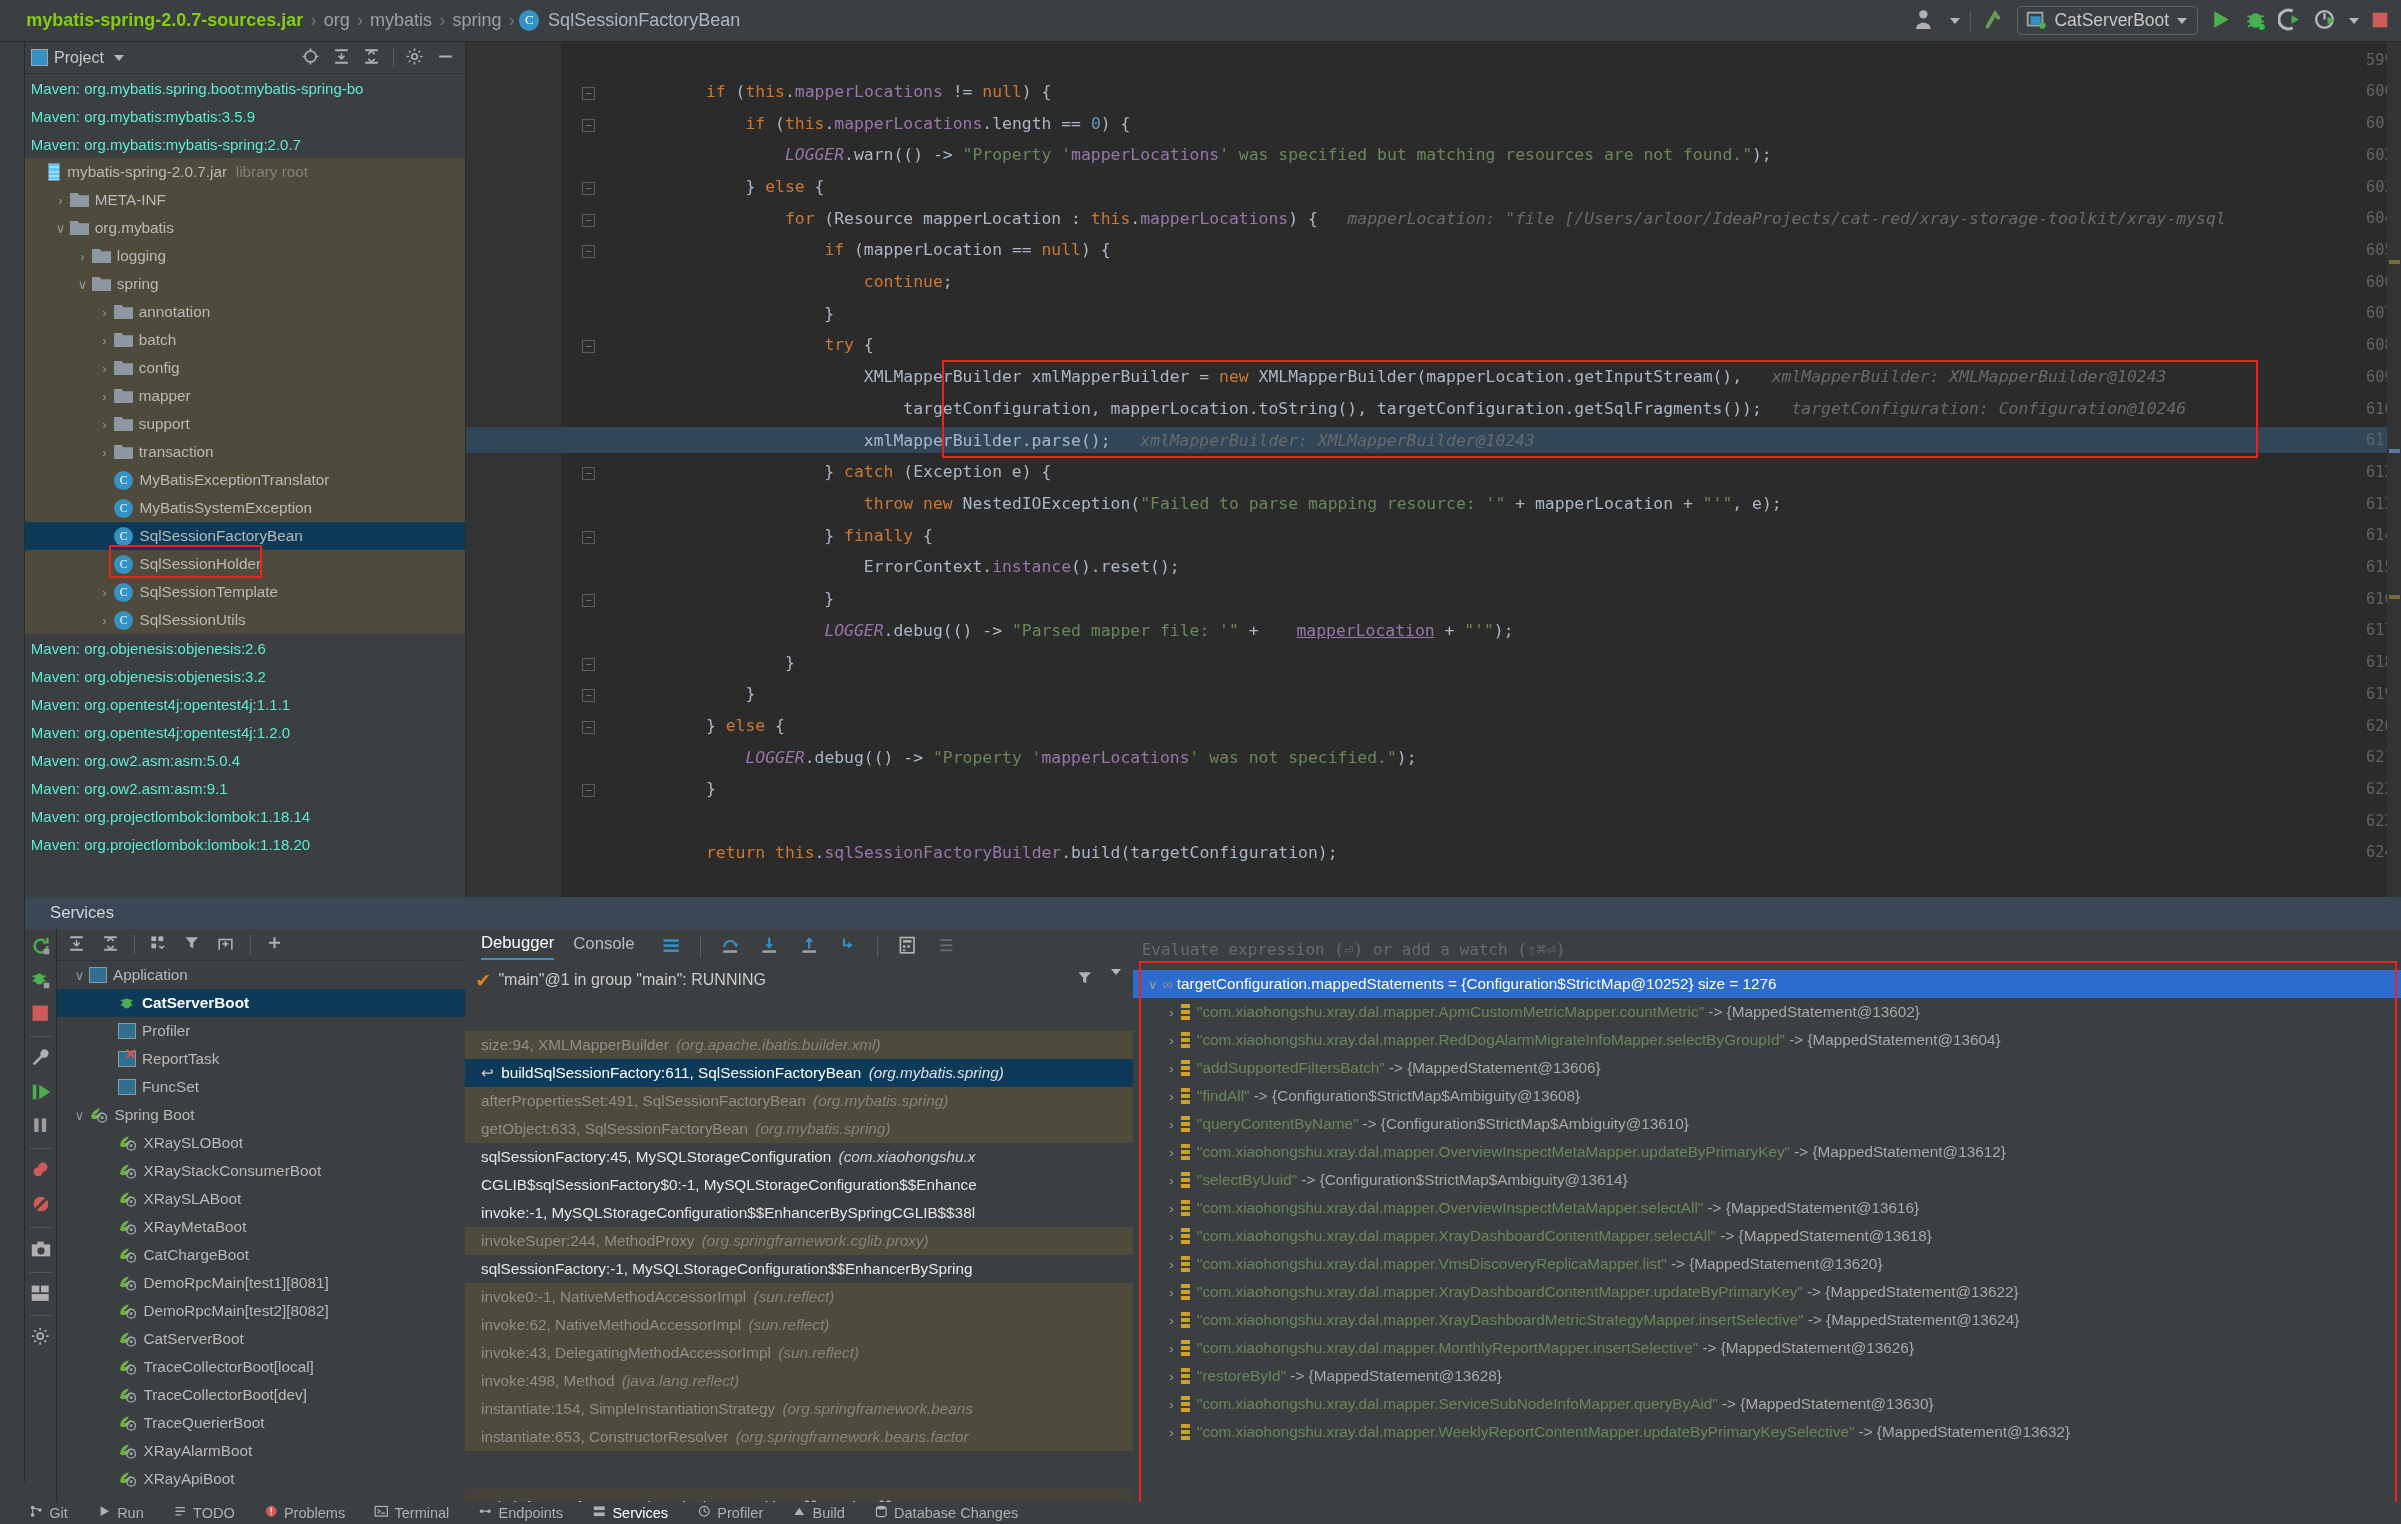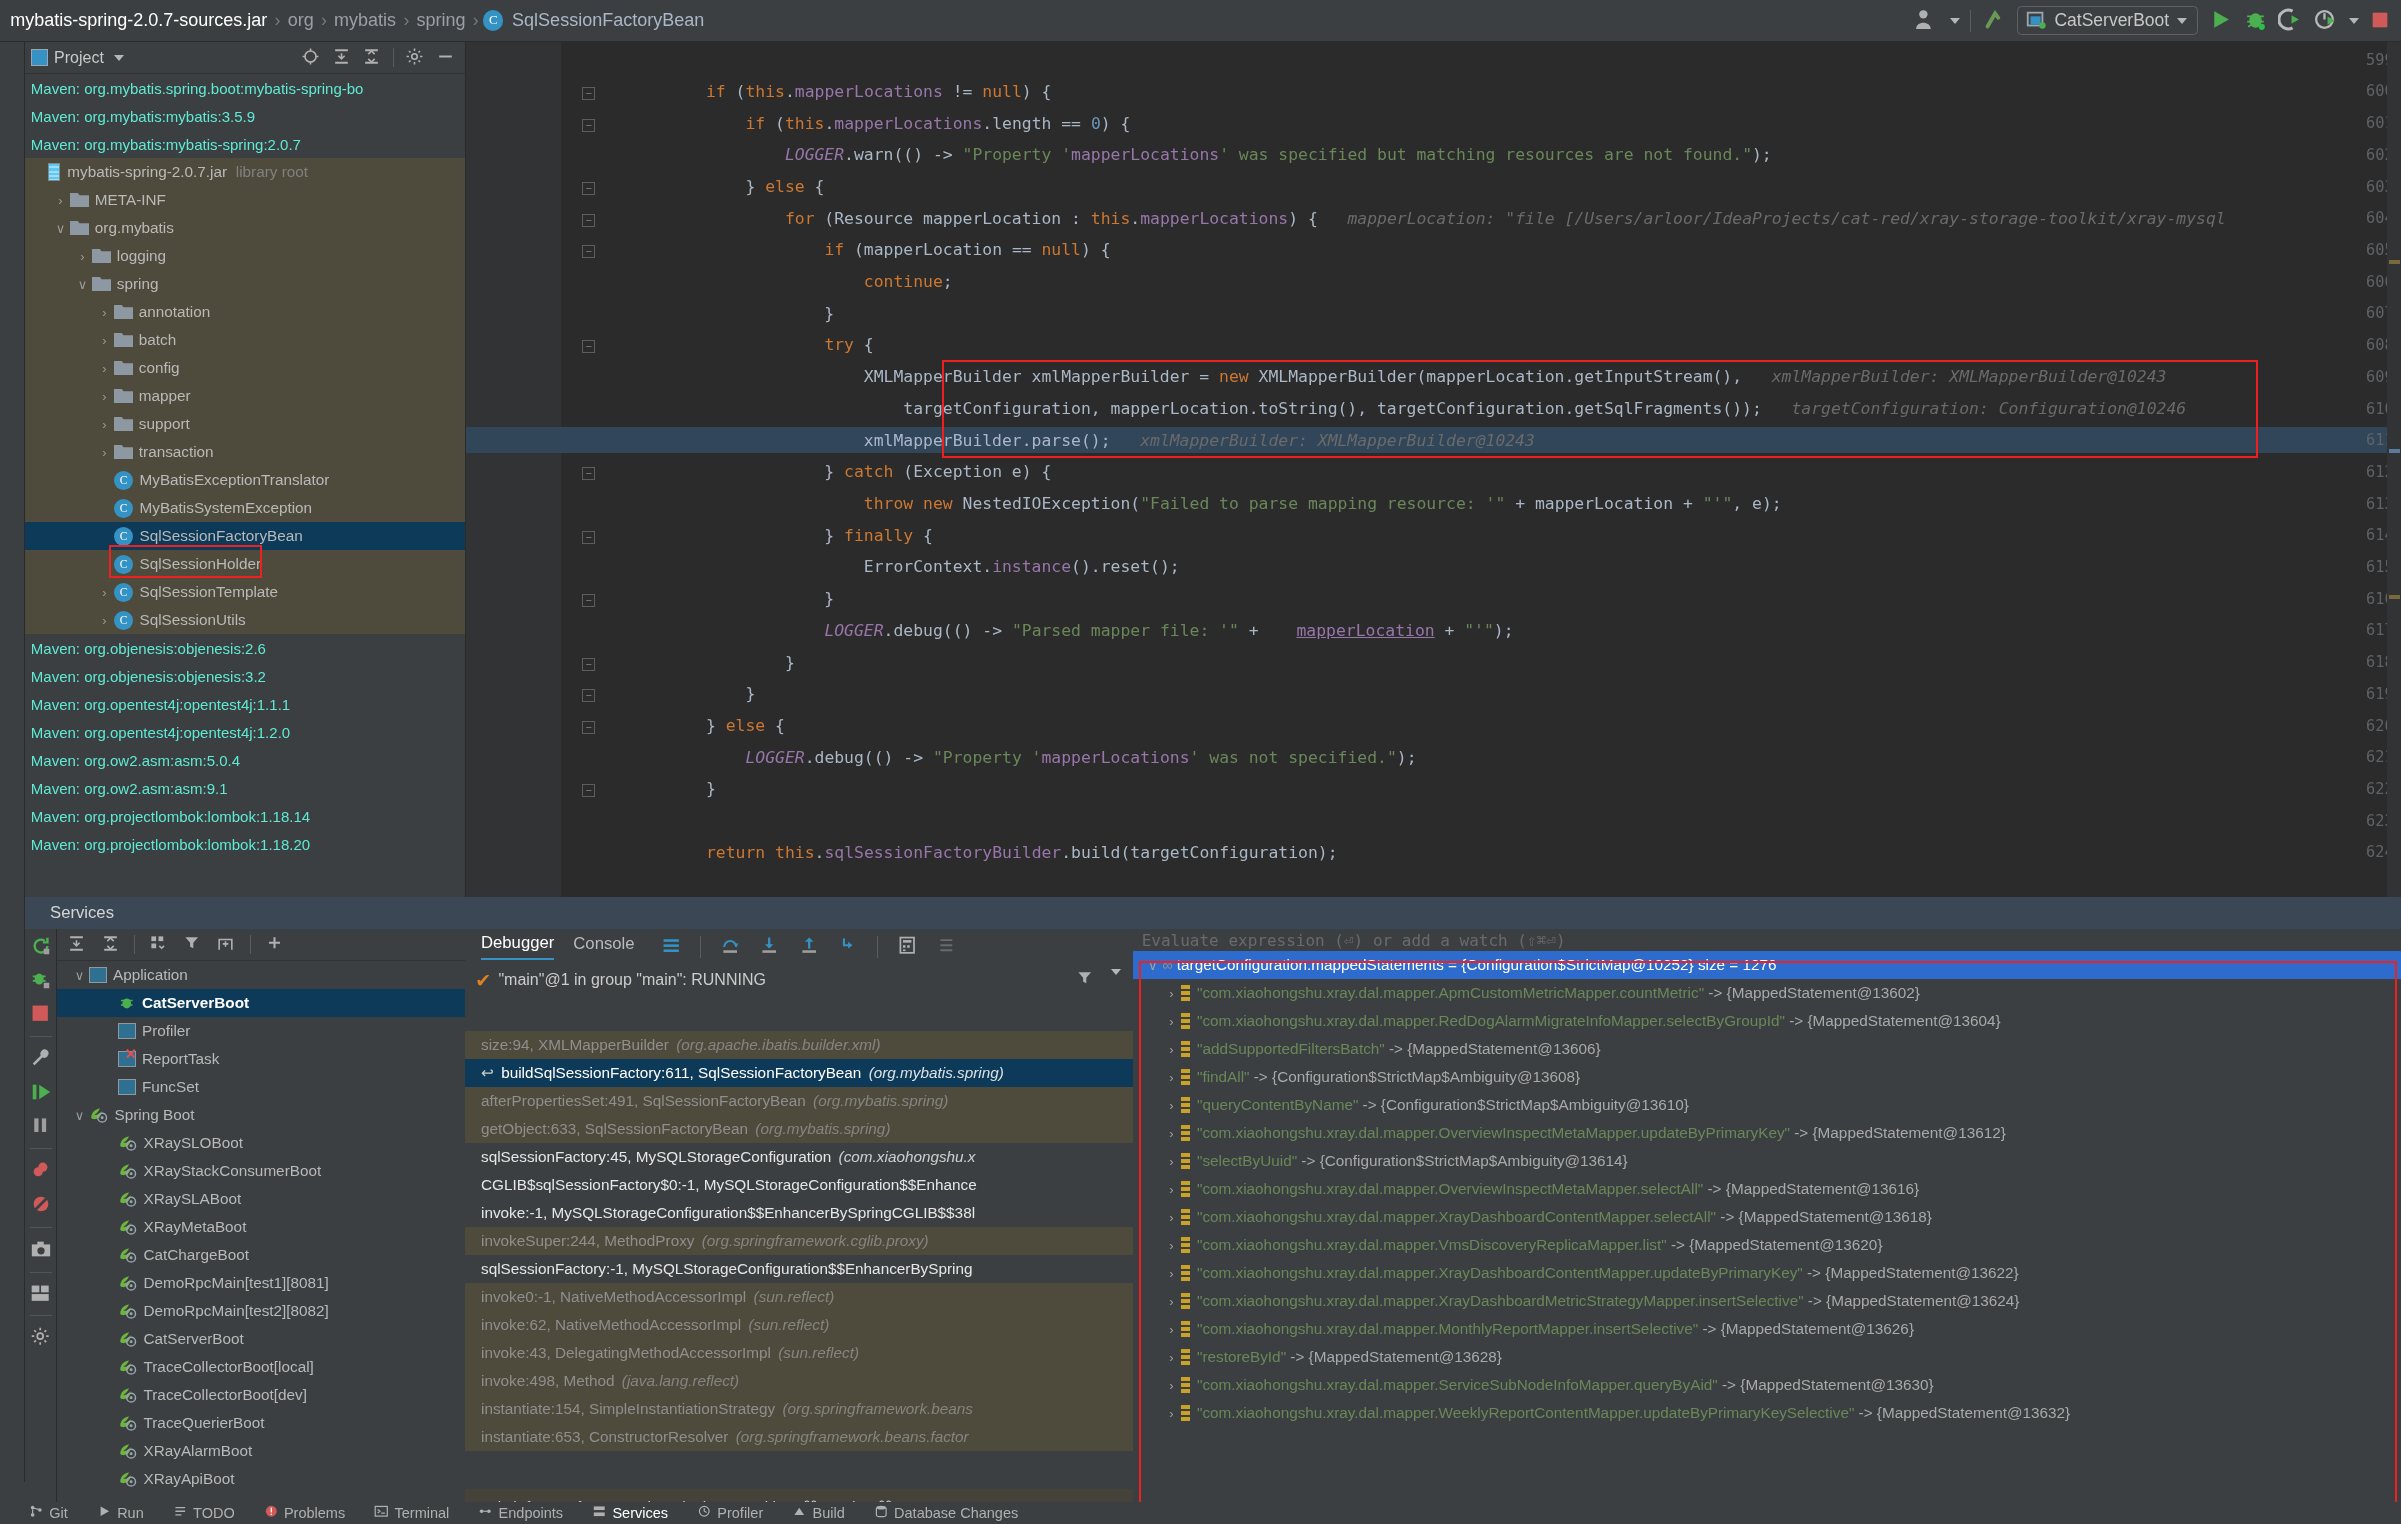--- a/index.html
+++ b/index.html
@@ -13,21 +13,21 @@
   #app { position: relative; width: 2401px; height: 1524px; }
 
   
   #topbar {
     position: absolute; left: 0; top: 0; width: 2401px; height: 42px;
     background: #3c3f41; display: flex; align-items: center;
     border-bottom: 0.7px solid #2b2b2b;
   }
   .crumbs { display: flex; align-items: center; padding-left: 7.3px; gap: 0; }
   .crumb { font-size: 18px; color: #a9b7c6; padding: 0 2.9px; white-space: nowrap; }
-  .crumb.bold { color: #ffffff; font-weight: normal; }
+  .crumb.bold { color: #84cc16; font-weight: bold; margin-left: 16px; }
   .crumb.dim { color: #9aa0a6; }
   .crumb-sep { color: #7a7a7a; font-size: 17.5px; padding: 0 4.4px; }
   .cls-icon {
     width: 20.4px; height: 20.4px; border-radius: 50%;
     background: #3592c4; color: #fff; font-size: 13px;
     display: inline-flex; align-items: center; justify-content: center;
     margin-right: 5.8px; font-family: "Liberation Serif", serif;
   }
   .topbar-right {
     margin-left: auto; display: flex; align-items: center; gap: 10.2px; padding-right: 10.2px;
@@ -184,21 +184,21 @@
     background: #45423a; display: flex; align-items: center;
     padding: 0 11.6px; font-size: 15.3px; color: #cfcfcf;
   }
 
   
   #vars {
     position: absolute; left: 1133px; top: 929px; right: 0; height: 595px;
     background: #3c3f41; overflow: hidden;
   }
   #watch-input {
-    height: 22px; display: flex; align-items: center; padding-left: 8.7px;
+    height: 41px; display: flex; align-items: center; padding-left: 8.7px;
     font-size: 16px; color: #6a6a6a; font-family: "DejaVu Sans Mono", monospace;
   }
   .vrow {
     height: 28px; display: flex; align-items: center; white-space: nowrap;
     font-size: 15.3px; padding-left: 10.2px; color: #bbbbbb;
   }
   .vrow.sel { background: #2d6ccd; color: #ffffff; }
   .varrow { width: 19px; text-align: center; color: #a0a0a0; font-size: 13px; flex: none; }
   .inf { color: #8e8e8e; margin-right: 5.8px; font-size: 14.5px; letter-spacing: -1.5px; }
   .kvicon {

